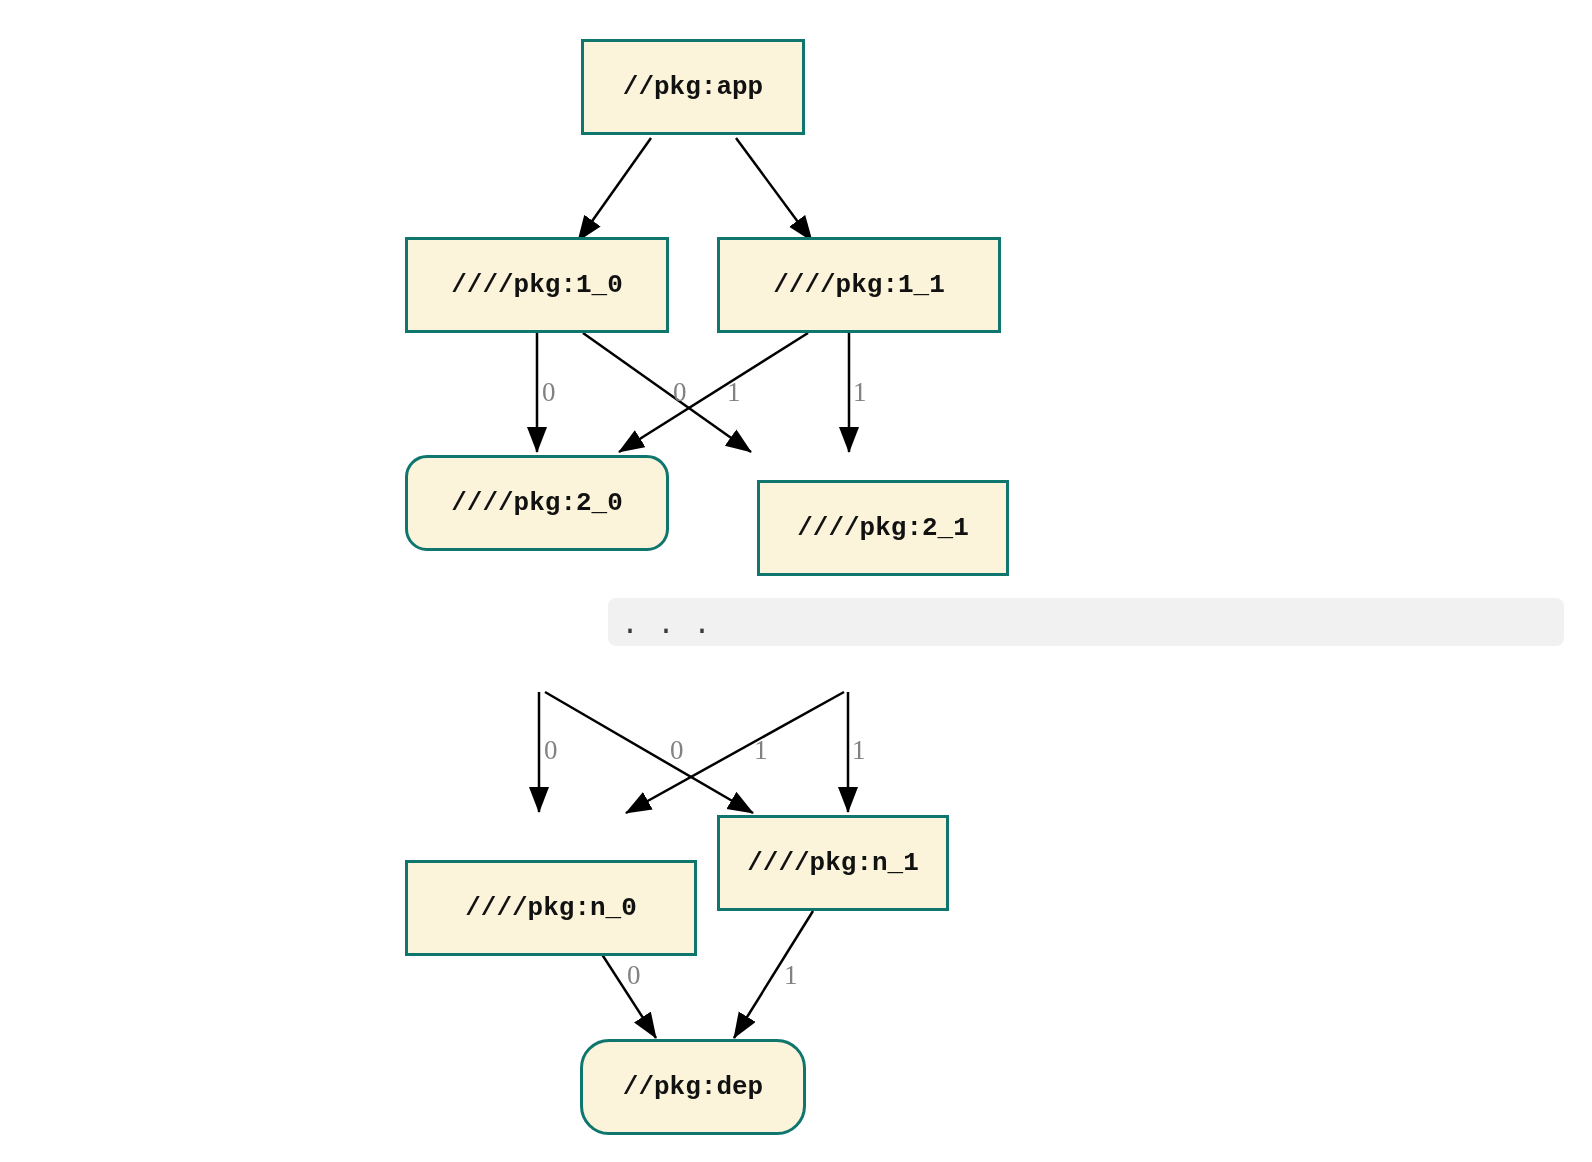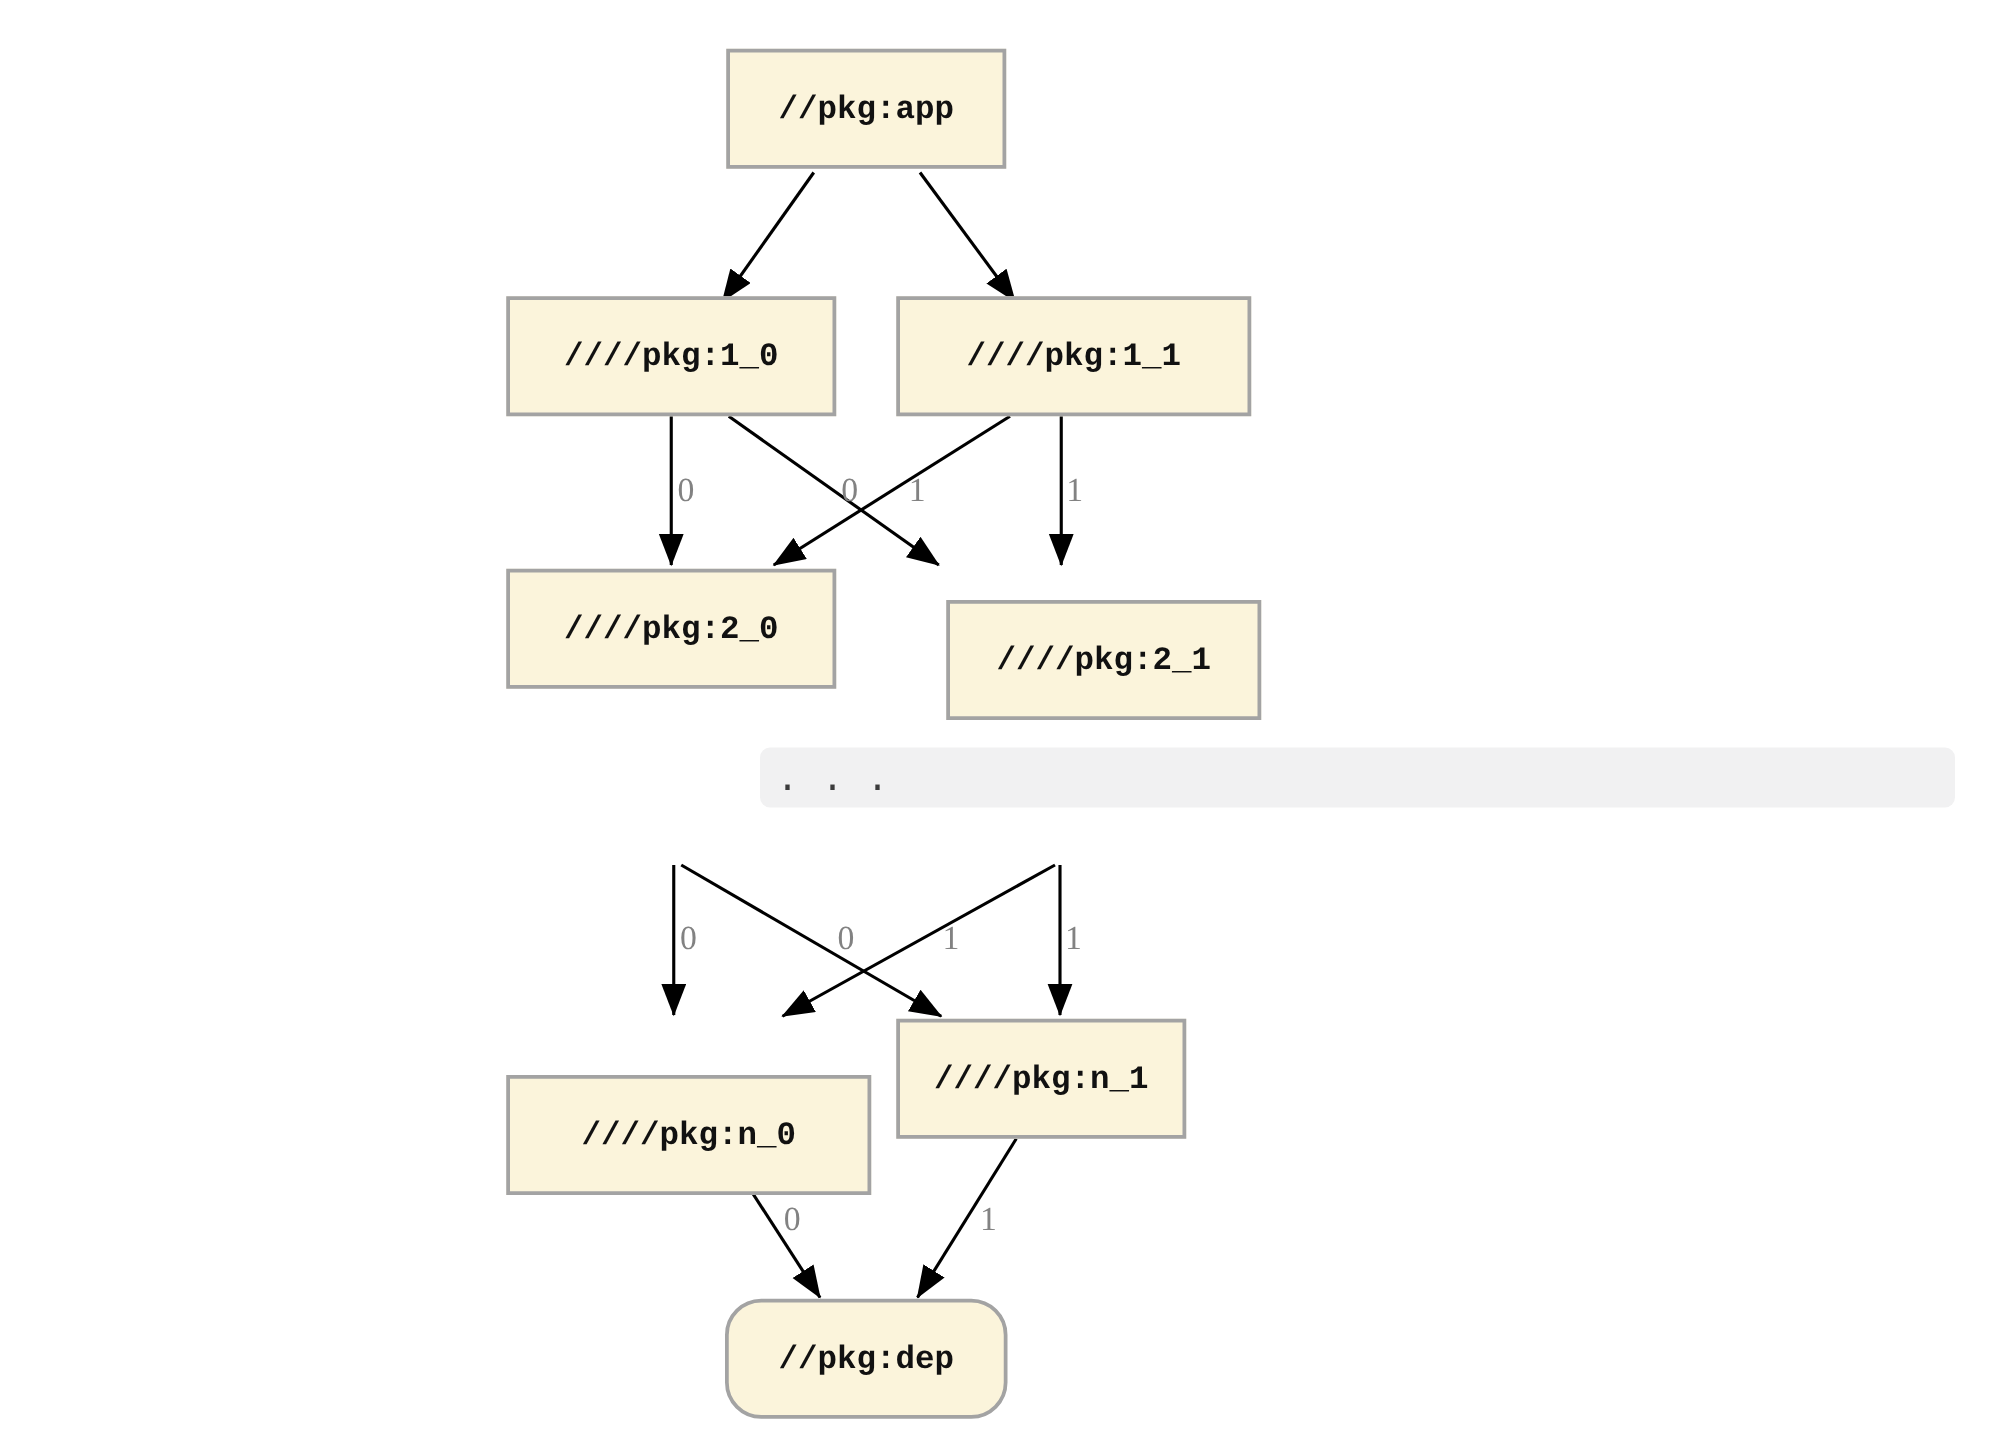--- a/index.html
+++ b/index.html
@@ -19,21 +19,21 @@
     position: absolute;
     left: 0;
     top: 0;
     width: 1592px;
     height: 1162px;
   }
   .node {
     position: absolute;
     box-sizing: border-box;
     background: #FBF4DB;
-    border: 3px solid #a3a3a3;
+    border: 3px solid #0f766e;
     display: flex;
     align-items: center;
     justify-content: center;
     font-family: "Liberation Mono", "DejaVu Sans Mono", monospace;
     font-weight: 700;
     font-size: 26px;
     color: #111111;
     white-space: nowrap;
   }
   .edge-line {
@@ -105,21 +105,21 @@
     <text class="edge-label" x="627" y="984">0</text>
     <text class="edge-label" x="784" y="984">1</text>
   </svg>
 
   <div class="node" style="left:581px; top:39px; width:224px; height:96px;">//pkg:app</div>
 
   <div class="node" style="left:405px; top:237px; width:264px; height:96px;">////pkg:1_0</div>
 
   <div class="node" style="left:717px; top:237px; width:284px; height:96px;">////pkg:1_1</div>
 
-  <div class="node" style="left:405px; top:455px; width:264px; height:96px;">////pkg:2_0</div>
+  <div class="node" style="left:405px; top:455px; width:264px; height:96px;border-radius:22px;">////pkg:2_0</div>
 
   <div class="node" style="left:717px; top:480px; width:252px; height:96px;margin-left:40px;">////pkg:2_1</div>
 
   <div id="ellipsis-bar">
     <span>. . .</span>
   </div>
 
   <div class="node" style="left:405px; top:815px; width:292px; height:96px;margin-top:45px;">////pkg:n_0</div>
 
   <div class="node" style="left:717px; top:815px; width:232px; height:96px;">////pkg:n_1</div>

